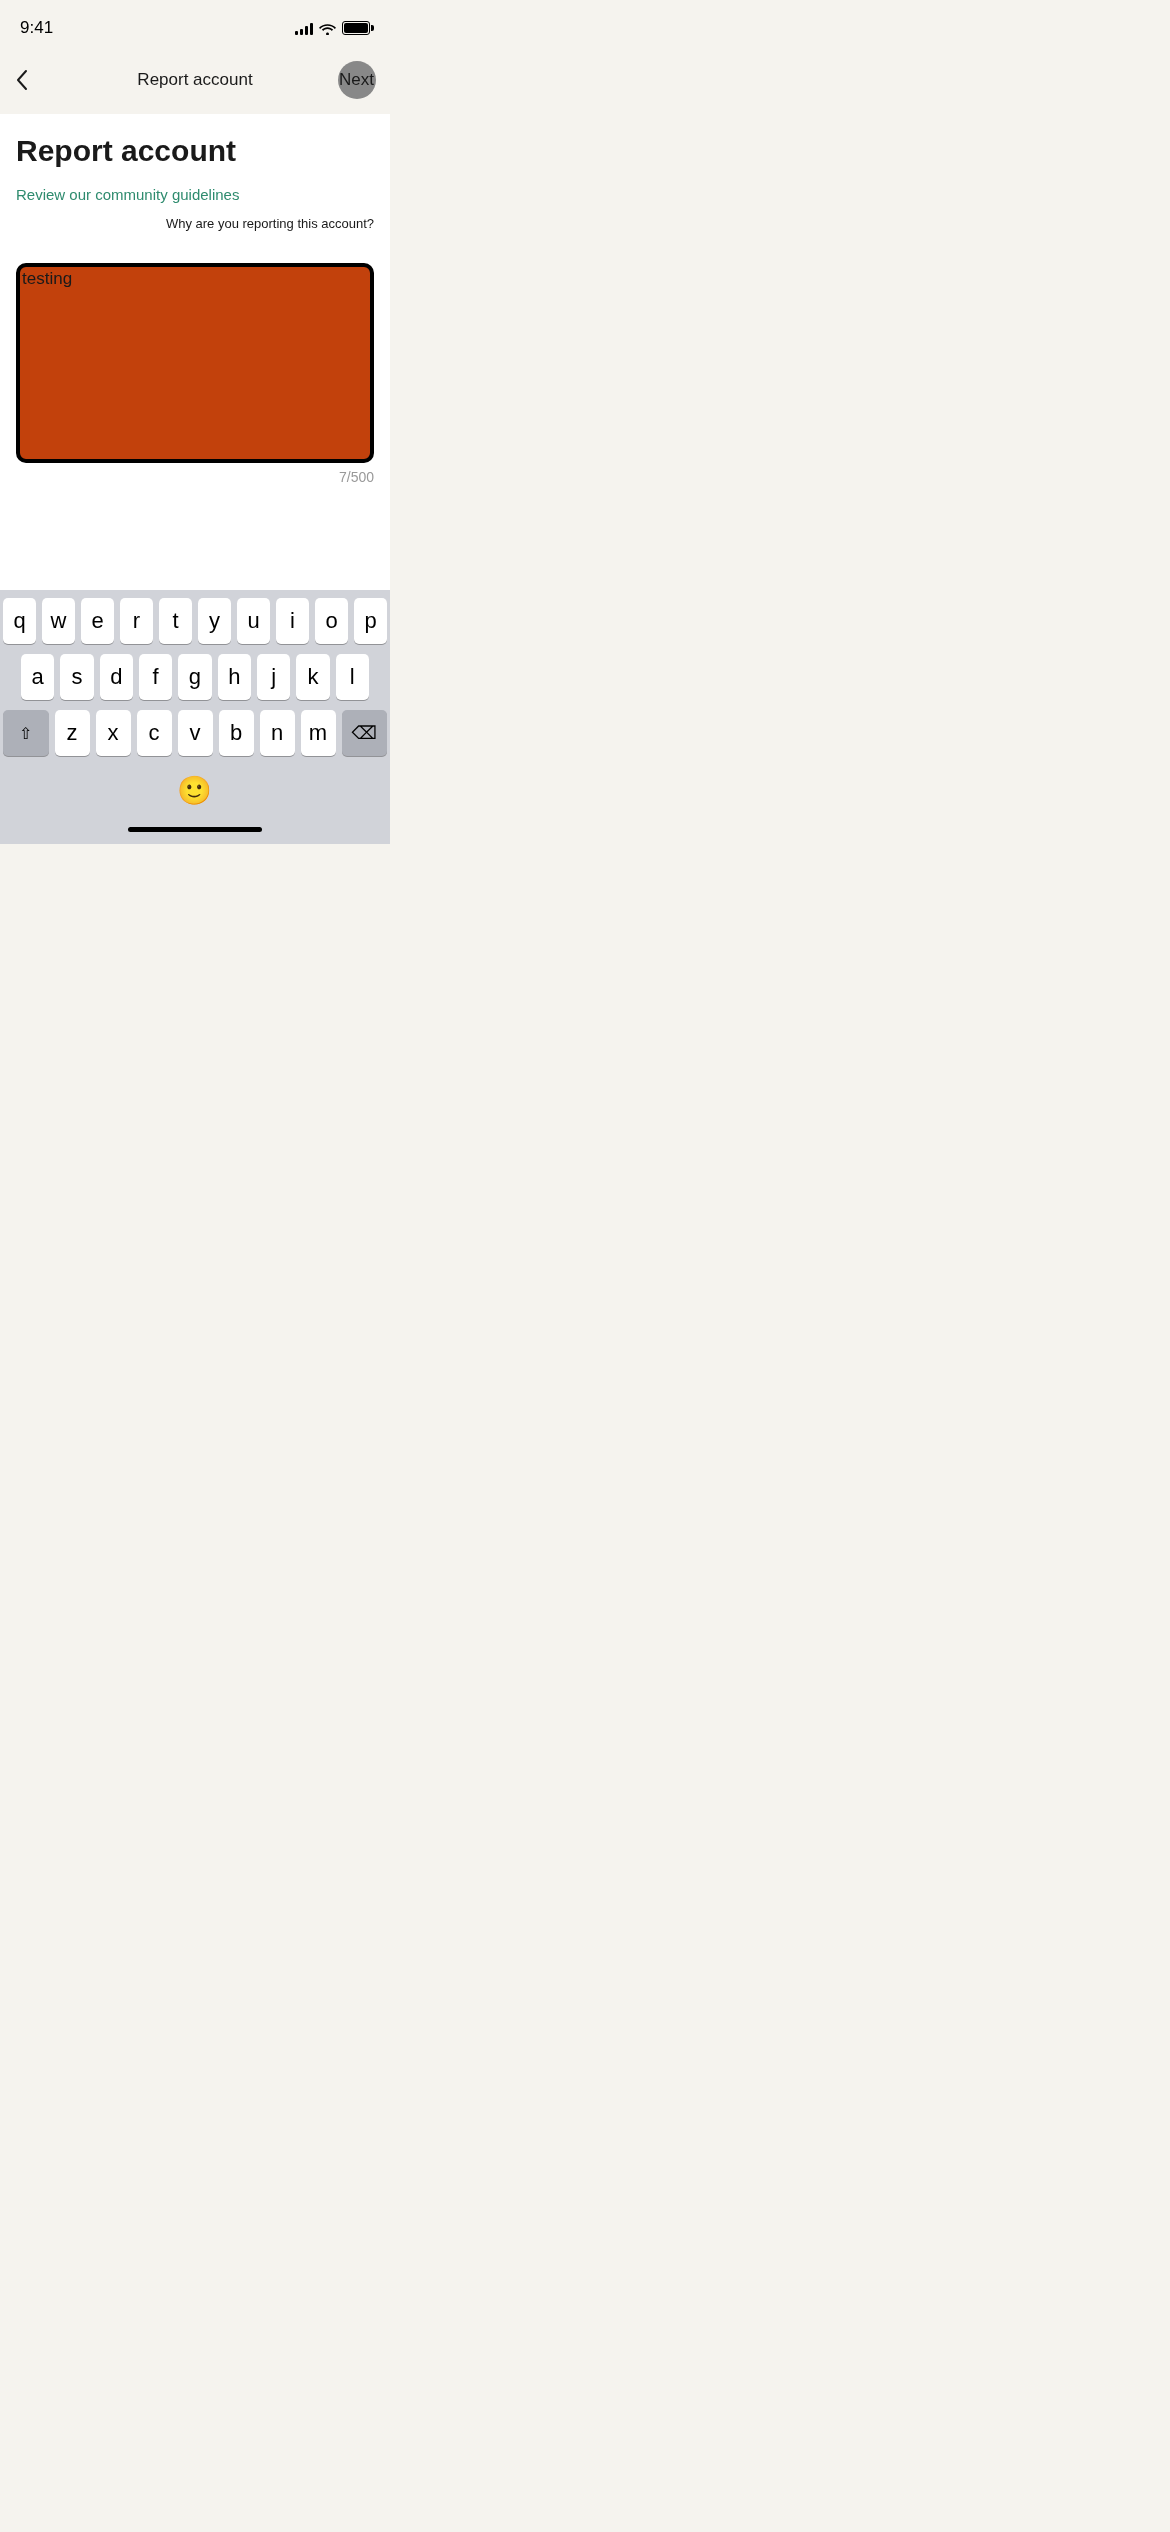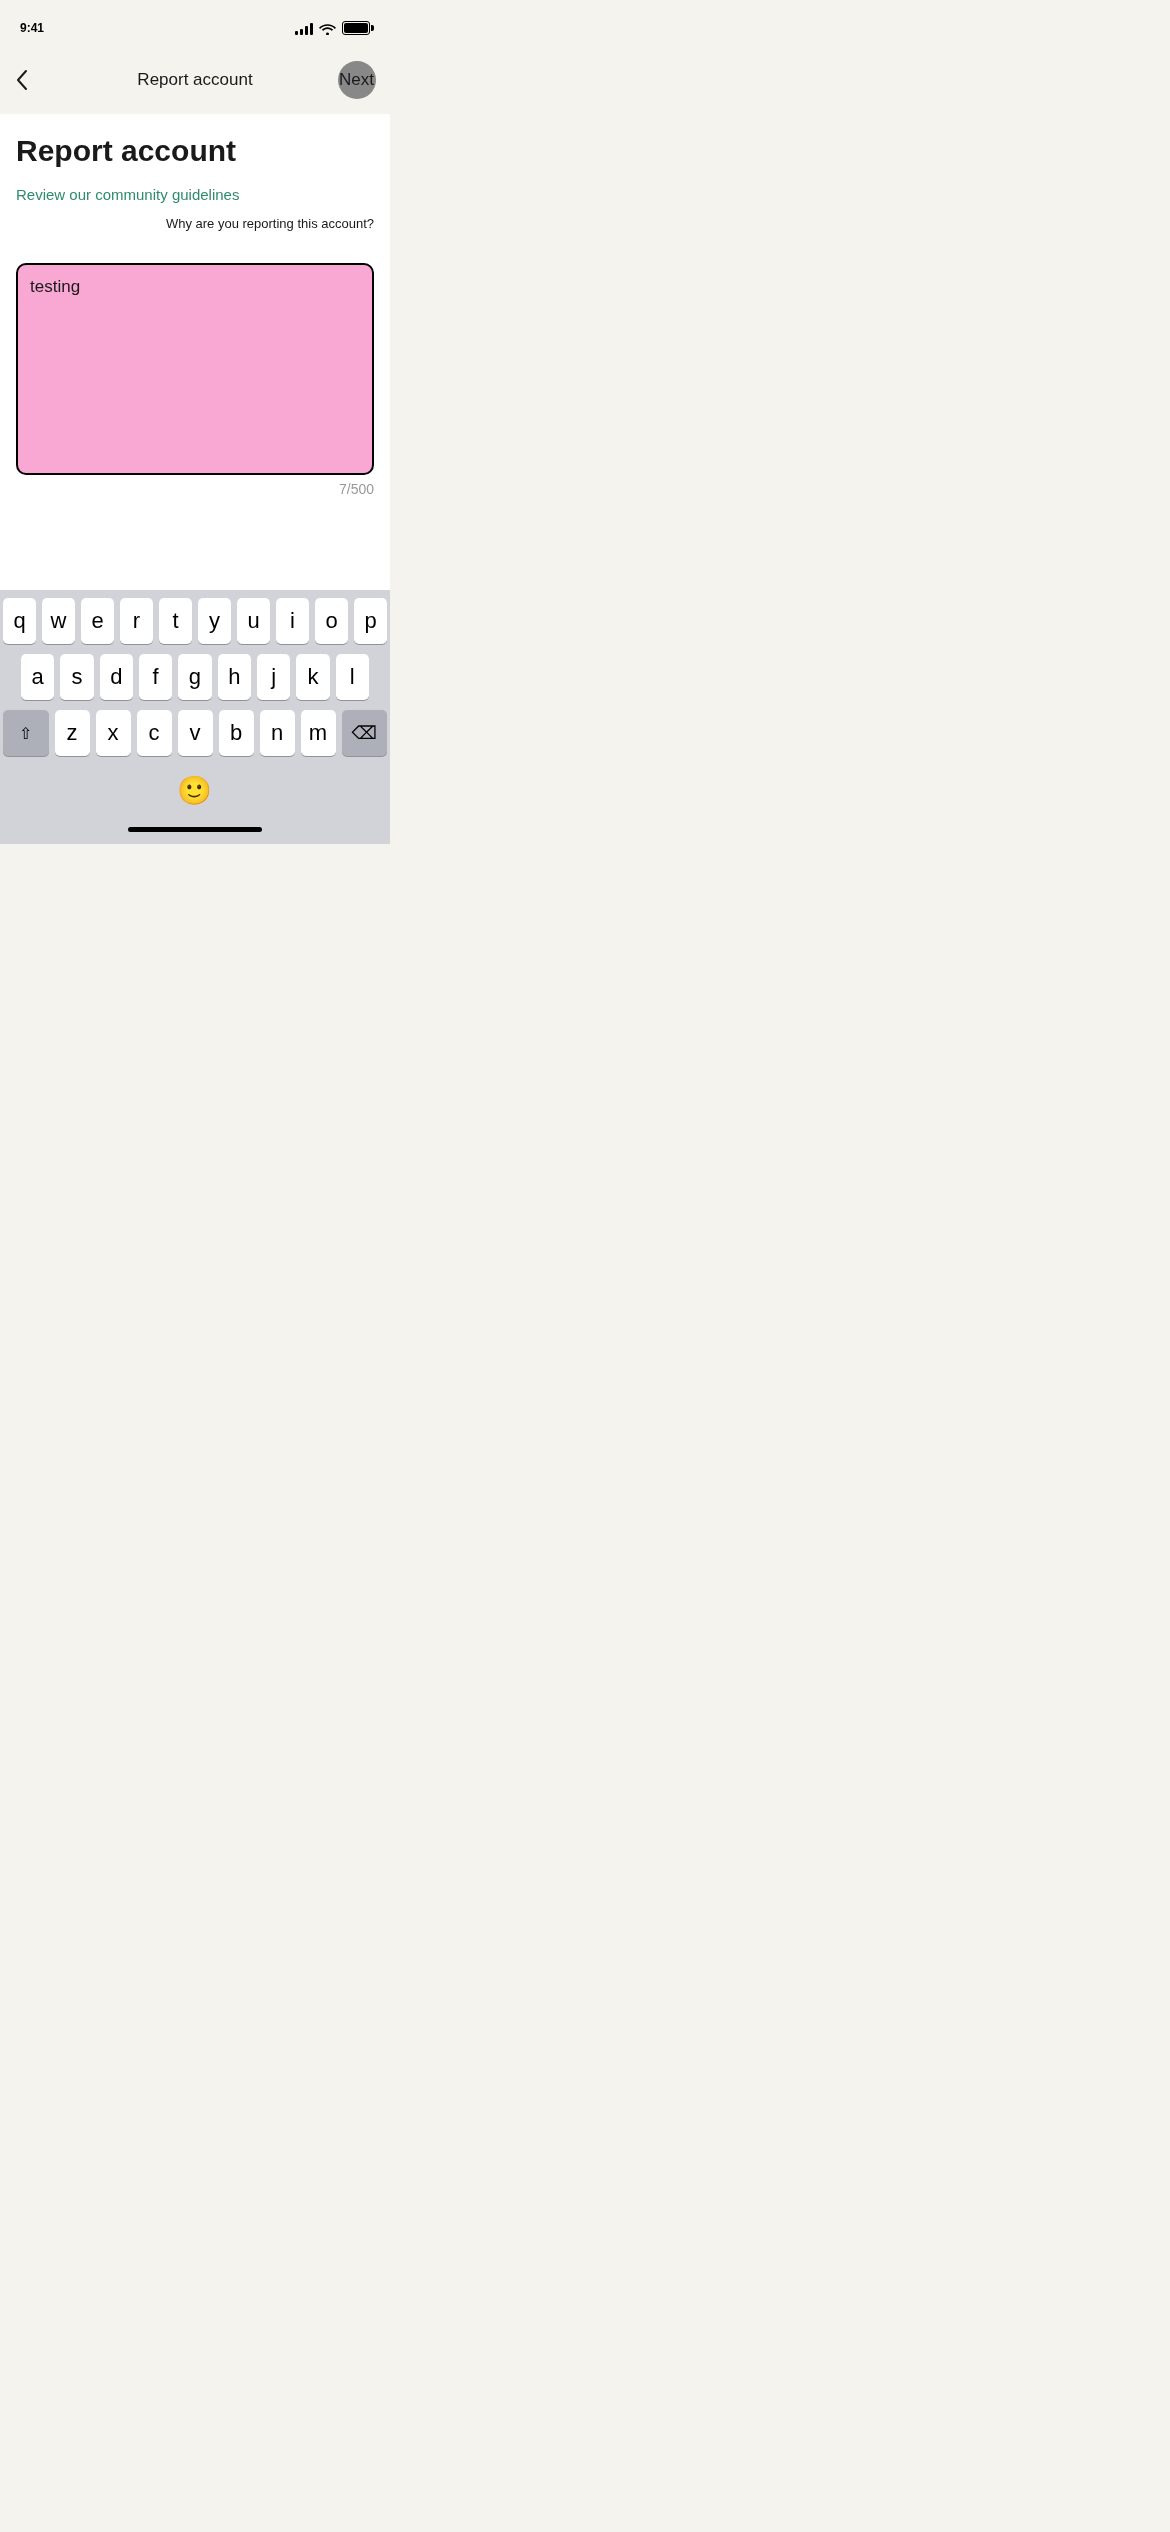--- a/index.html
+++ b/index.html
@@ -17,22 +17,22 @@
     
     .status-bar {
       display: flex;
       justify-content: space-between;
       align-items: center;
       padding: 14px 20px 8px;
       height: 50px;
     }
 
     .status-time {
-      font-size: 12px;
-      font-weight: 700;
+      font-size: 17px;
+      font-weight: 400;
       color: #000;
     }
 
     .status-icons {
       display: flex;
       align-items: center;
       gap: 6px;
     }
 
     .signal-bars {
@@ -203,24 +203,24 @@
 
     .report-question {
       font-size: 13px;
       color: #1a1a1a;
       margin-bottom: 30px;
       line-height: 1.4;
       text-align: right;
     }
 
     .text-area-wrapper {
-      border: 2px solid #000000;
+      border: 4px solid #000000;
       border-radius: 10px;
-      padding: 12px;
-      background: #f9a8d4;
+      padding: 2px;
+      background: #c2410c;
       min-height: 200px;
       position: relative;
     }
 
     .report-textarea {
       width: 100%;
       min-height: 180px;
       border: none;
       outline: none;
       font-size: 17px;

